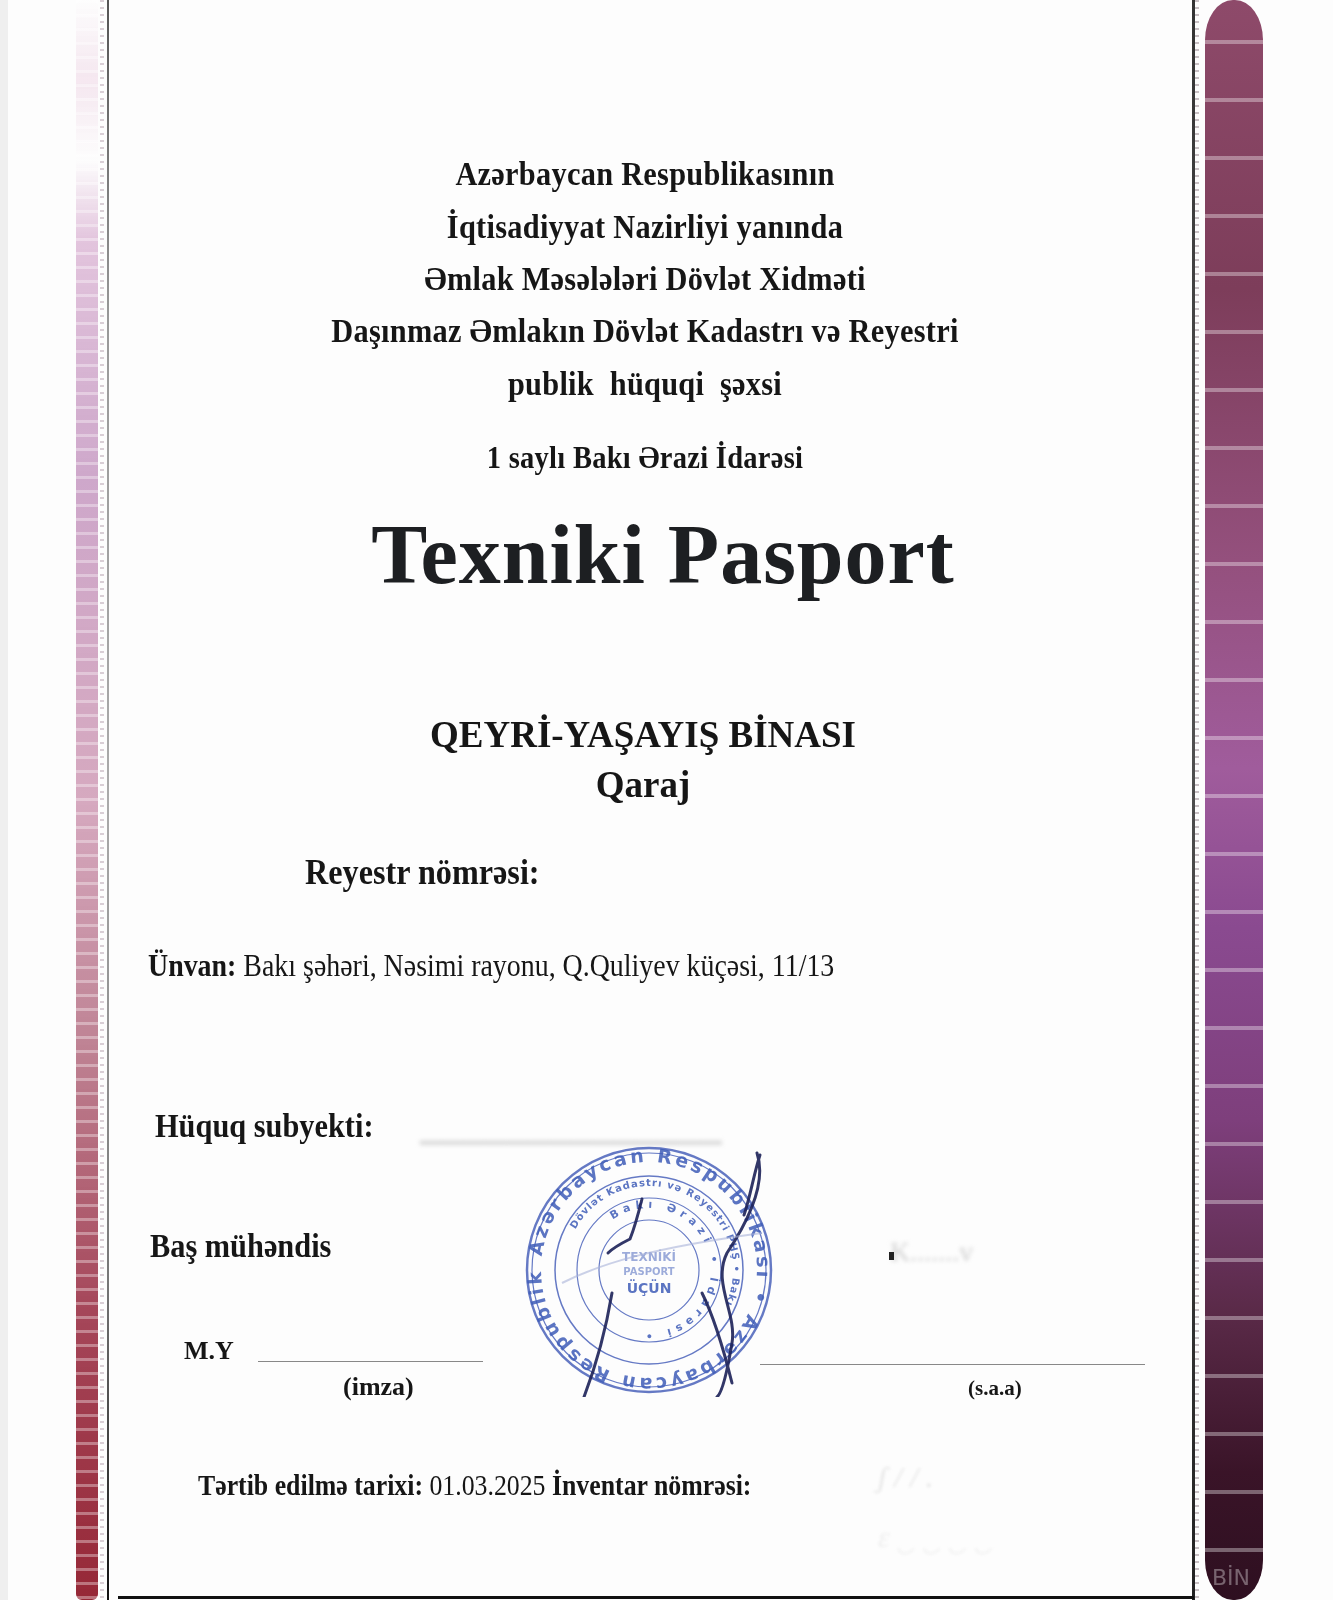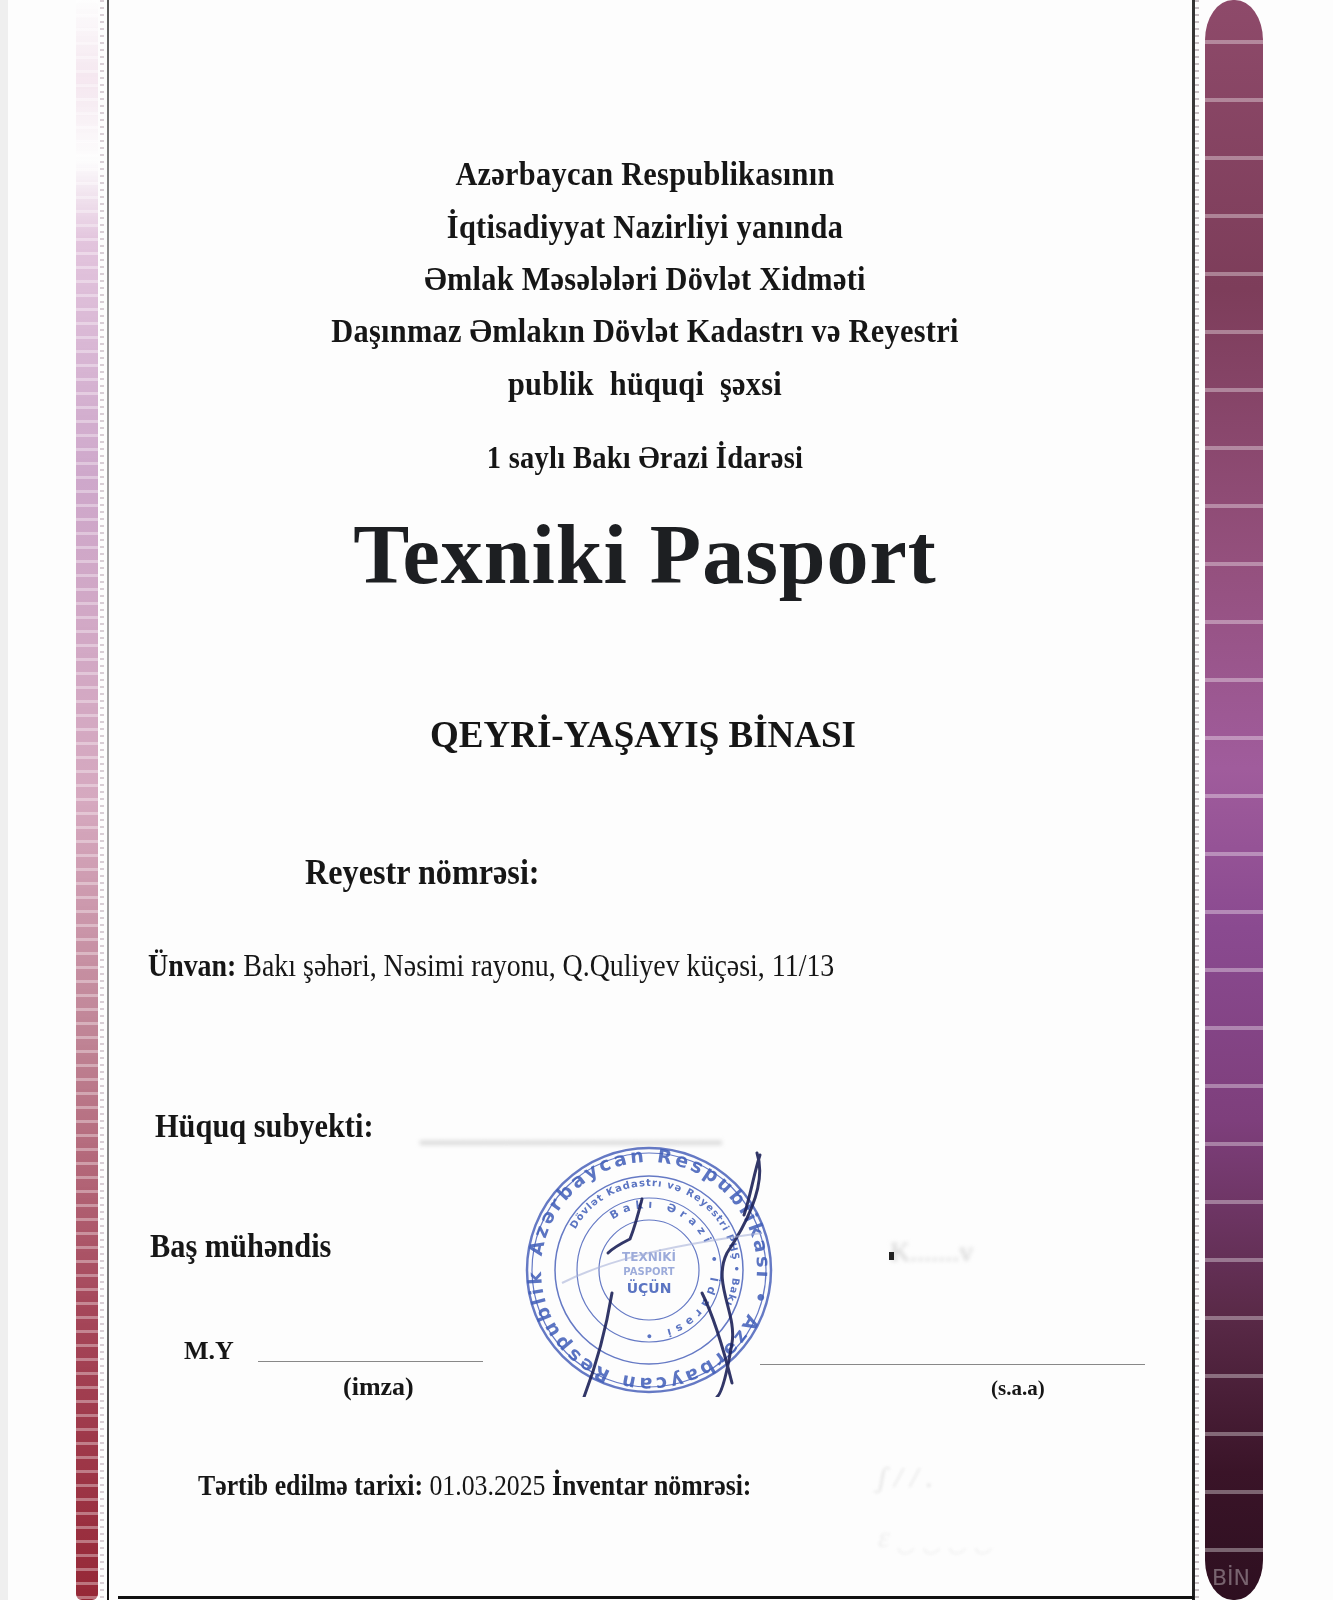--- a/index.html
+++ b/index.html
@@ -102,21 +102,21 @@
     left: 0; width: 1290px;
     text-align: center;
     font-weight: bold;
     font-size: 33px;
     letter-spacing: 0.3px;
     transform: scaleX(0.92);
     transform-origin: center;
   }
   .title {
     position: absolute;
-    left: 0; width: 1290px;
+    left: 18px; width: 1290px;
     top: 506px;
     text-align: center;
     font-weight: bold;
     font-size: 84px;
     letter-spacing: 1px;
     color: #1d1f22;
   }
   .subtype {
     position: absolute; left: 8px; width: 1270px;
     text-align: center;
@@ -210,41 +210,42 @@
   <div class="header-line" style="top:209px;">İqtisadiyyat Nazirliyi yanında</div>
   <div class="header-line" style="top:261px;">Əmlak Məsələləri Dövlət Xidməti</div>
   <div class="header-line" style="top:313px;">Daşınmaz Əmlakın Dövlət Kadastrı və Reyestri</div>
   <div class="header-line" style="top:366px; white-space:pre;">publik  hüquqi  şəxsi</div>
 
   <div class="header-line" style="top:440px; font-size:31px;">1 saylı Bakı Ərazi İdarəsi</div>
 
   <div class="title">Texniki Pasport</div>
 
   <div class="subtype" style="top:713px;">QEYRİ-YAŞAYIŞ BİNASI</div>
+  <div class="subtype" style="top:763px;">Qaraj</div>
 
   <div class="label" style="left:305px; top:853px; font-size:35px;">Reyestr nömrəsi:</div>
 
   <div class="address-line">
     <b>Ünvan:</b>
     <span>Bakı şəhəri, Nəsimi rayonu, Q.Quliyev küçəsi, 11/13</span>
   </div>
 
   <div class="label" style="left:155px; top:1108px;">Hüquq subyekti:</div>
   <div class="redacted" style="left:420px; top:1112px; width:360px;">▁▁▁▁▁▁▁▁▁▁▁▁▁▁</div>
 
   <div class="label" style="left:150px; top:1228px;">Baş mühəndis</div>
   <div class="redacted" style="left:890px; top:1236px; color:#cfcfcf;">K.......v</div>
   <div style="position:absolute; left:889px; top:1252px; width:5px; height:8px; background:#222;"></div>
 
   <div class="small-label" style="left:184px; top:1336px;">M.Y</div>
   <div class="sig-line" style="left:258px; top:1361px; width:225px;"></div>
   <div class="small-label" style="left:343px; top:1372px;">(imza)</div>
 
   <div class="sig-line" style="left:760px; top:1364px; width:385px;"></div>
-  <div class="small-label" style="left:968px; top:1376px; font-size:21px;margin-left:23px;">(s.a.a)</div>
+  <div class="small-label" style="left:968px; top:1376px; font-size:21px;">(s.a.a)</div>
 
   <svg class="stamp" viewBox="0 0 254 254">
     <defs>
       <path id="outerArc" d="M 127,127 m -108,0 a 108,108 0 1,1 216,0 a 108,108 0 1,1 -216,0"></path>
       <path id="innerArc" d="M 127,127 m -84,0 a 84,84 0 1,1 168,0 a 84,84 0 1,1 -168,0"></path>
       <path id="ringArc" d="M 127,127 m -62,0 a 62,62 0 1,1 124,0 a 62,62 0 1,1 -124,0"></path>
     </defs>
     <g fill="none" stroke="#4b63bb" opacity="0.85">
       <circle cx="127" cy="127" r="122" stroke-width="2.5"></circle>
       <circle cx="127" cy="127" r="117" stroke-width="1.2"></circle>

